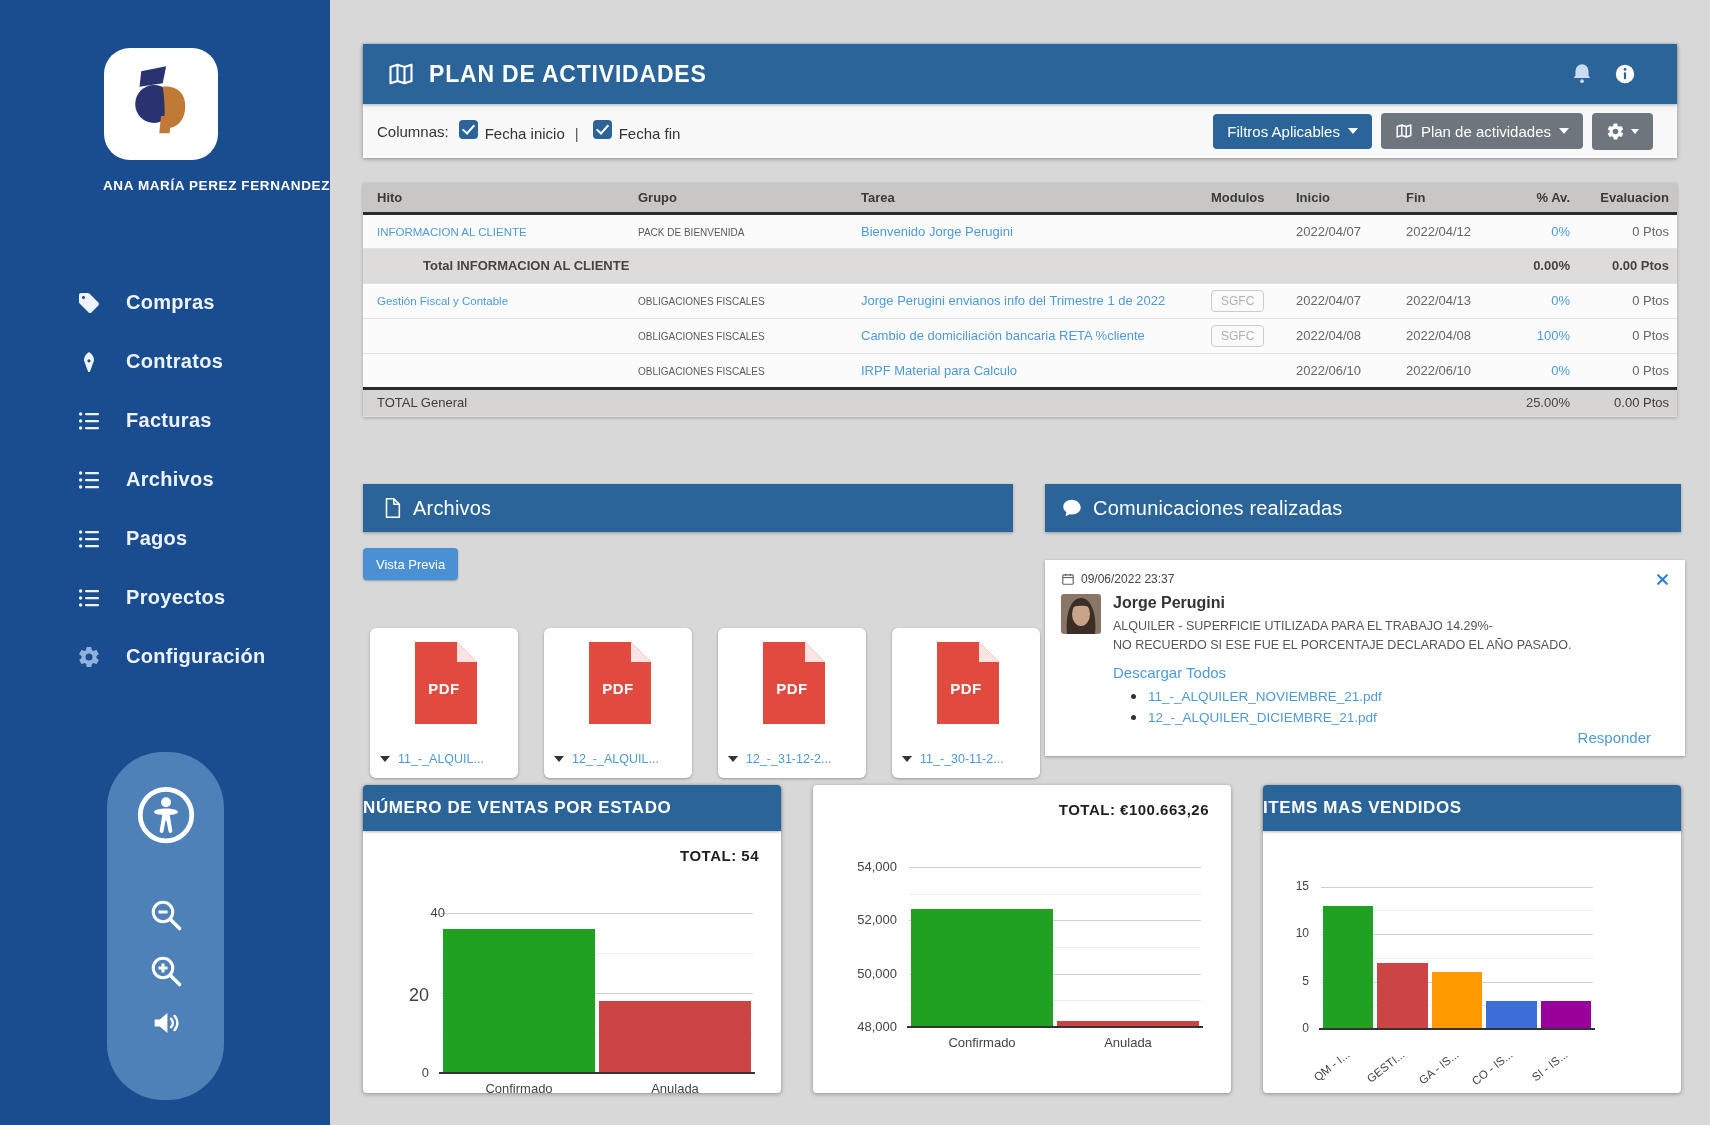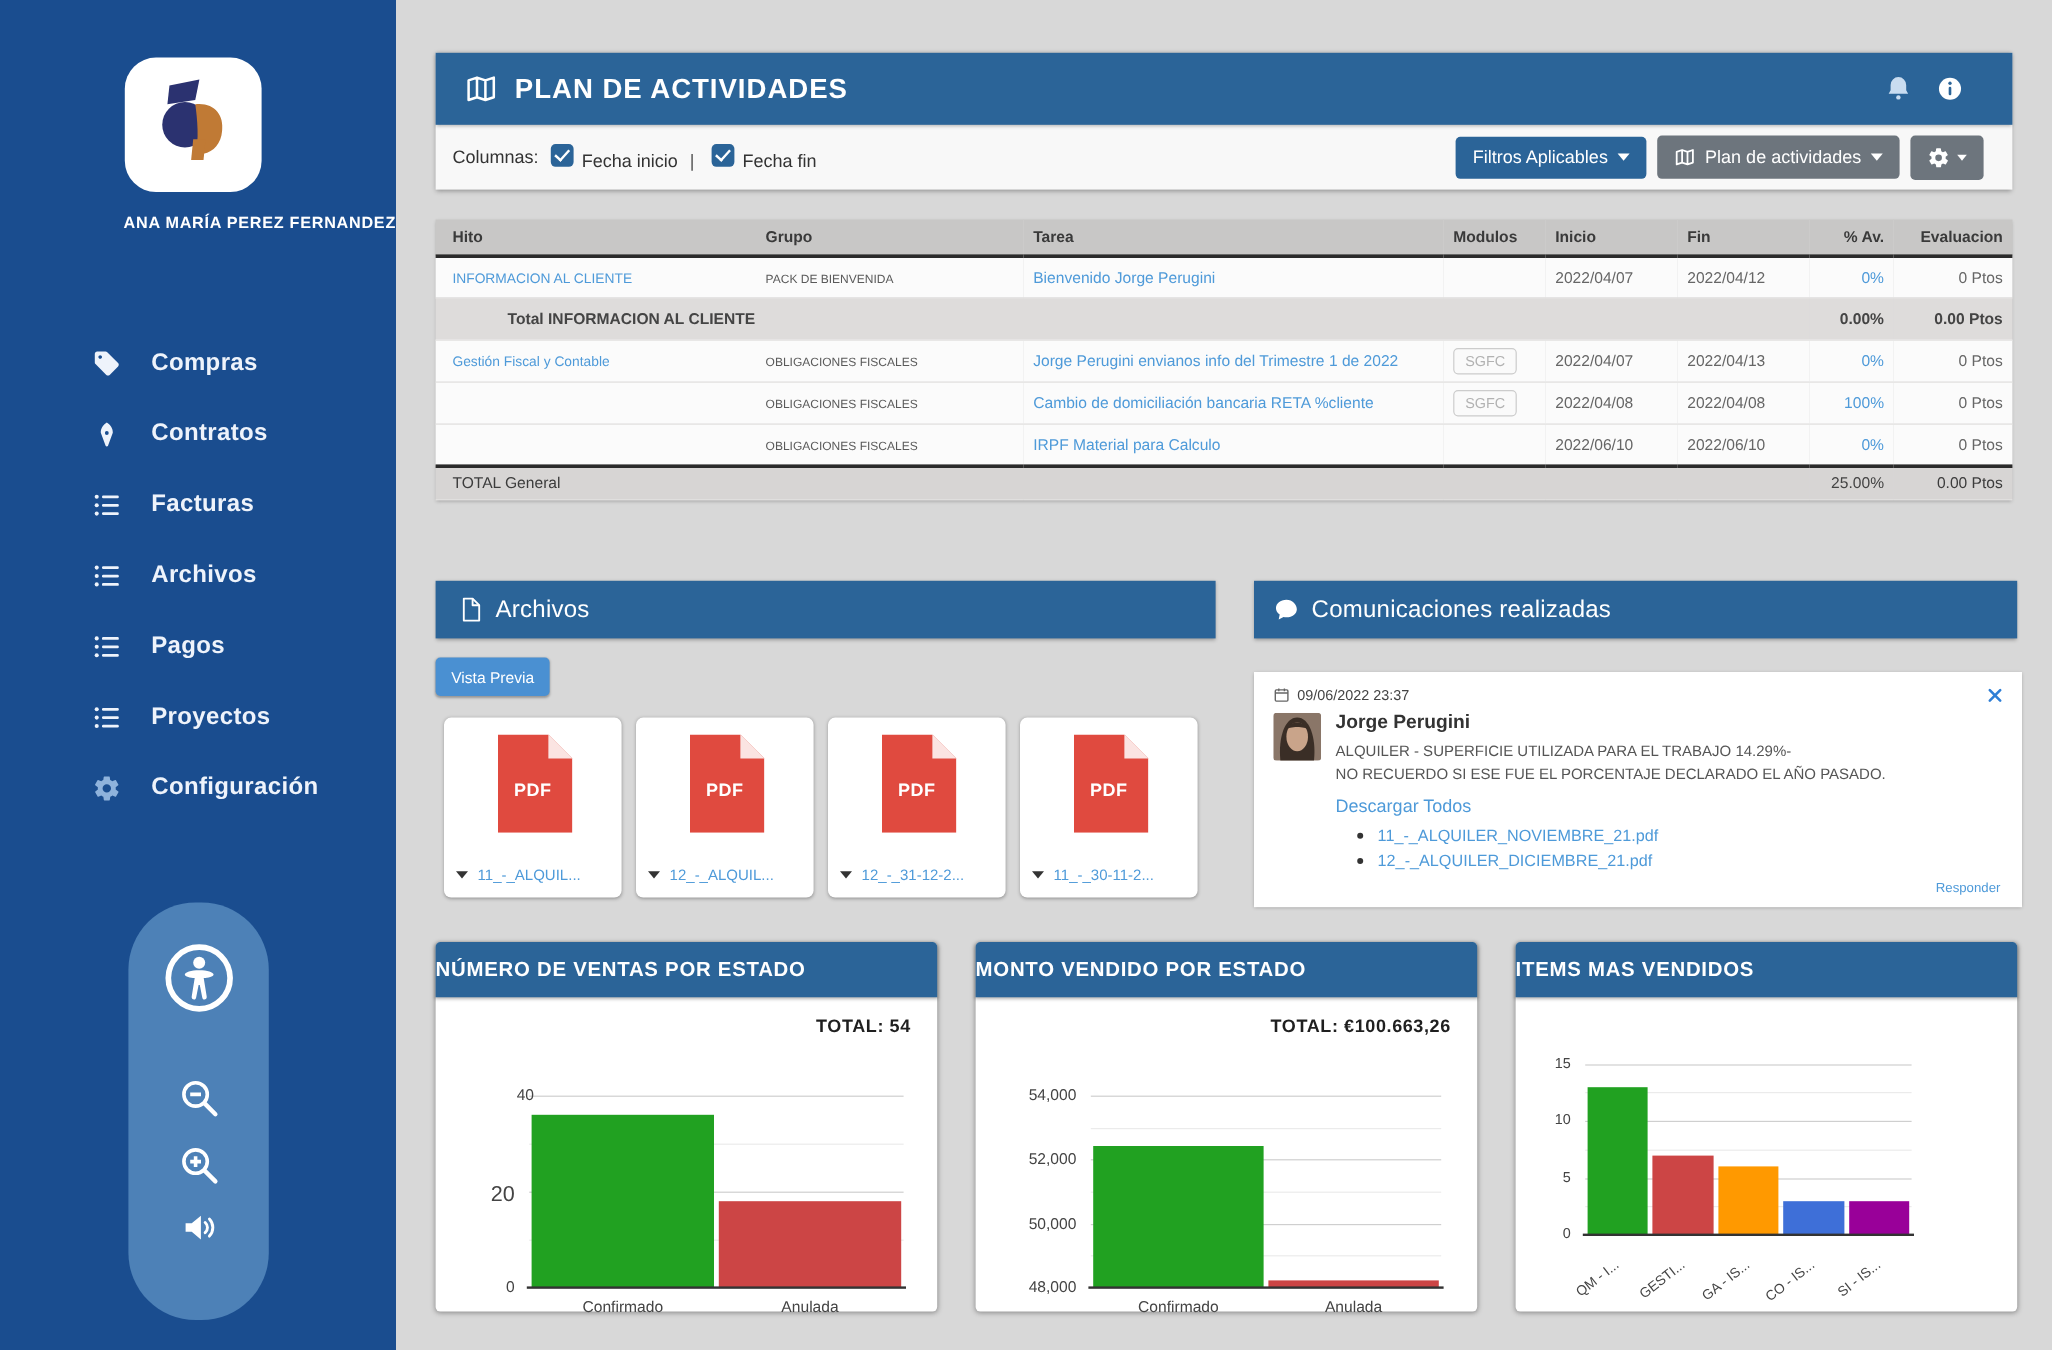--- a/index.html
+++ b/index.html
@@ -98,21 +98,21 @@
   tr.subtotal .av-val, tr.grandtotal .av-val { color:#444; }
   
   #archivos-head { position:absolute; left:363px; top:484px; width:650px; height:48px; padding:0 18px; }
   #archivos-head .panel-title { font-size:20px; font-weight:400; letter-spacing:.2px; margin-left:10px; }
   #vista-btn {
     position:absolute; left:363px; top:548px; height:32px;
     background:#4A90D2; color:#fff; border:none; border-radius:4px;
     font-size:13px; padding:0 13px; cursor:pointer; font-family:inherit;
     box-shadow:0 1px 2px rgba(0,0,0,.3);
   }
-  #files { position:absolute; left:370px; top:598px; display:flex; gap:12px; }
+  #files { position:absolute; left:370px; top:628px; display:flex; gap:26px; }
   .pdf-card {
     width:148px; height:150px; background:#fff; border-radius:6px;
     box-shadow:0 1px 3px rgba(0,0,0,.3); position:relative;
   }
   .pdf-icon { position:absolute; left:50%; top:14px; transform:translateX(-50%); }
   .pdf-text { position:absolute; left:50%; top:52px; transform:translateX(-50%); color:#fff; font-weight:700; font-size:15px; letter-spacing:.5px; }
   .pdf-name {
     position:absolute; left:10px; right:6px; bottom:12px; display:flex; align-items:center;
     font-size:12.5px; white-space:nowrap; overflow:hidden;
   }
@@ -131,21 +131,21 @@
   #comm-author-row { display:flex; margin-top:8px; }
   #comm-avatar { width:40px; height:40px; border-radius:3px; overflow:hidden; flex:0 0 40px; }
   #comm-texts { margin-left:12px; flex:1; }
   #comm-author { font-size:16px; font-weight:700; color:#333; }
   .comm-body { font-size:12.5px; color:#555; margin-top:5px; line-height:1.45; }
   #comm-descargar { display:inline-block; font-size:15px; margin:10px 0 2px 52px; }
   #comm-attachments { margin-left:70px; }
   #comm-attachments .att-row { display:flex; align-items:center; margin-top:6px; }
   .att-dot { width:5px; height:5px; border-radius:50%; background:#333; margin-right:12px; }
   .att-link { font-size:13.5px; }
-  #comm-responder { position:absolute; right:18px; bottom:10px; font-size:11px; }
+  #comm-responder { position:absolute; right:34px; bottom:10px; font-size:15px; }
   
   .chart-card {
     position:absolute; top:785px; width:418px; height:308px; background:#fff;
     border-radius:4px; box-shadow:0 1px 4px rgba(0,0,0,.35);
   }
   .chart-head { height:46px; justify-content:flex-start; border-radius:4px 4px 0 0; }
   .chart-head .panel-title { font-size:17px; letter-spacing:.6px; }
   .chart-body { position:relative; height:262px; }
   .chart-total { position:absolute; right:22px; top:16px; font-size:15px; font-weight:700; color:#1f1f1f; letter-spacing:.5px; }
   .gridline { position:absolute; height:1px; background:#cfcfcf; }
@@ -520,23 +520,20 @@
       <div class="gridline" style="left: 78px; width: 312px; top: 82px;"></div>
       <div class="ytick" style="left: 0px; width: 66px; top: 74px; font-size: 13px; margin-left: 16px;">40</div>
       <div class="bar" style="left: 80px; width: 152px; top: 98px; height: 144px; background: rgb(33, 161, 33);"></div>
       <div class="cat-label" style="left: 78px; width: 156px; top: 250px; font-size: 13px;">Confirmado</div>
       <div class="bar" style="left: 236px; width: 152px; top: 170px; height: 72px; background: rgb(204, 69, 69);"></div>
       <div class="cat-label" style="left: 234px; width: 156px; top: 250px; font-size: 13px;">Anulada</div>
       <div class="axis-line" style="left: 76px; width: 316px; top: 241px;"></div>
     </div>
 </div>
 <div class="chart-card" style="left:813px" id="chart-1">
-  <div class="chart-head panel-head">
-    <span class="panel-title">MONTO VENDIDO POR ESTADO</span>
-  </div>
   <div class="chart-body">
     <span class="chart-total">TOTAL: €100.663,26</span>
   <div class="gridline minor" style="left: 96px; width: 292px; top: 215.333px;"></div>
       <div class="gridline minor" style="left: 96px; width: 292px; top: 162px;"></div>
       <div class="gridline minor" style="left: 96px; width: 292px; top: 108.667px;"></div>
       <div class="ytick" style="left: 0px; width: 84px; top: 234px; font-size: 13px;">48,000</div>
       <div class="gridline" style="left: 96px; width: 292px; top: 188.667px;"></div>
       <div class="ytick" style="left: 0px; width: 84px; top: 180.667px; font-size: 13px;">50,000</div>
       <div class="gridline" style="left: 96px; width: 292px; top: 135.333px;"></div>
       <div class="ytick" style="left: 0px; width: 84px; top: 127.333px; font-size: 13px;">52,000</div>

